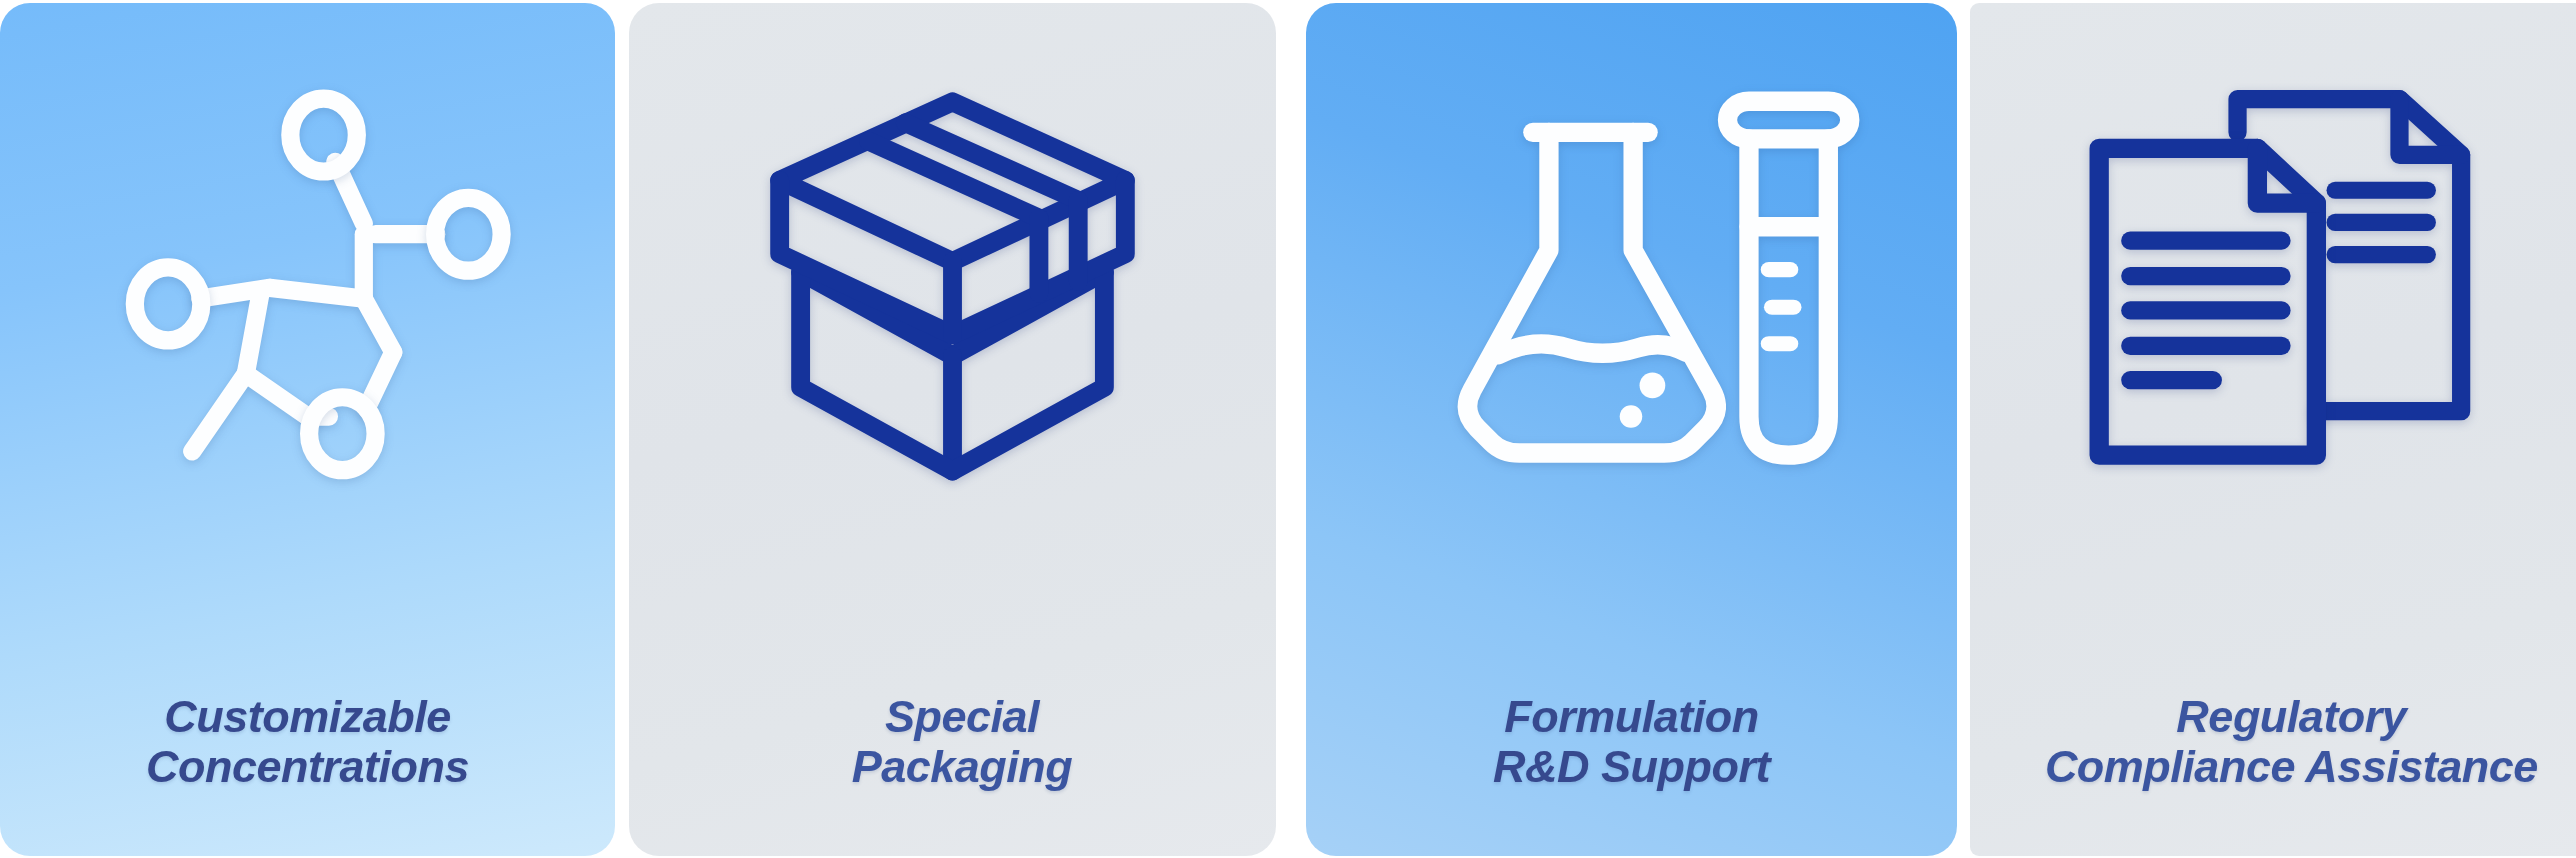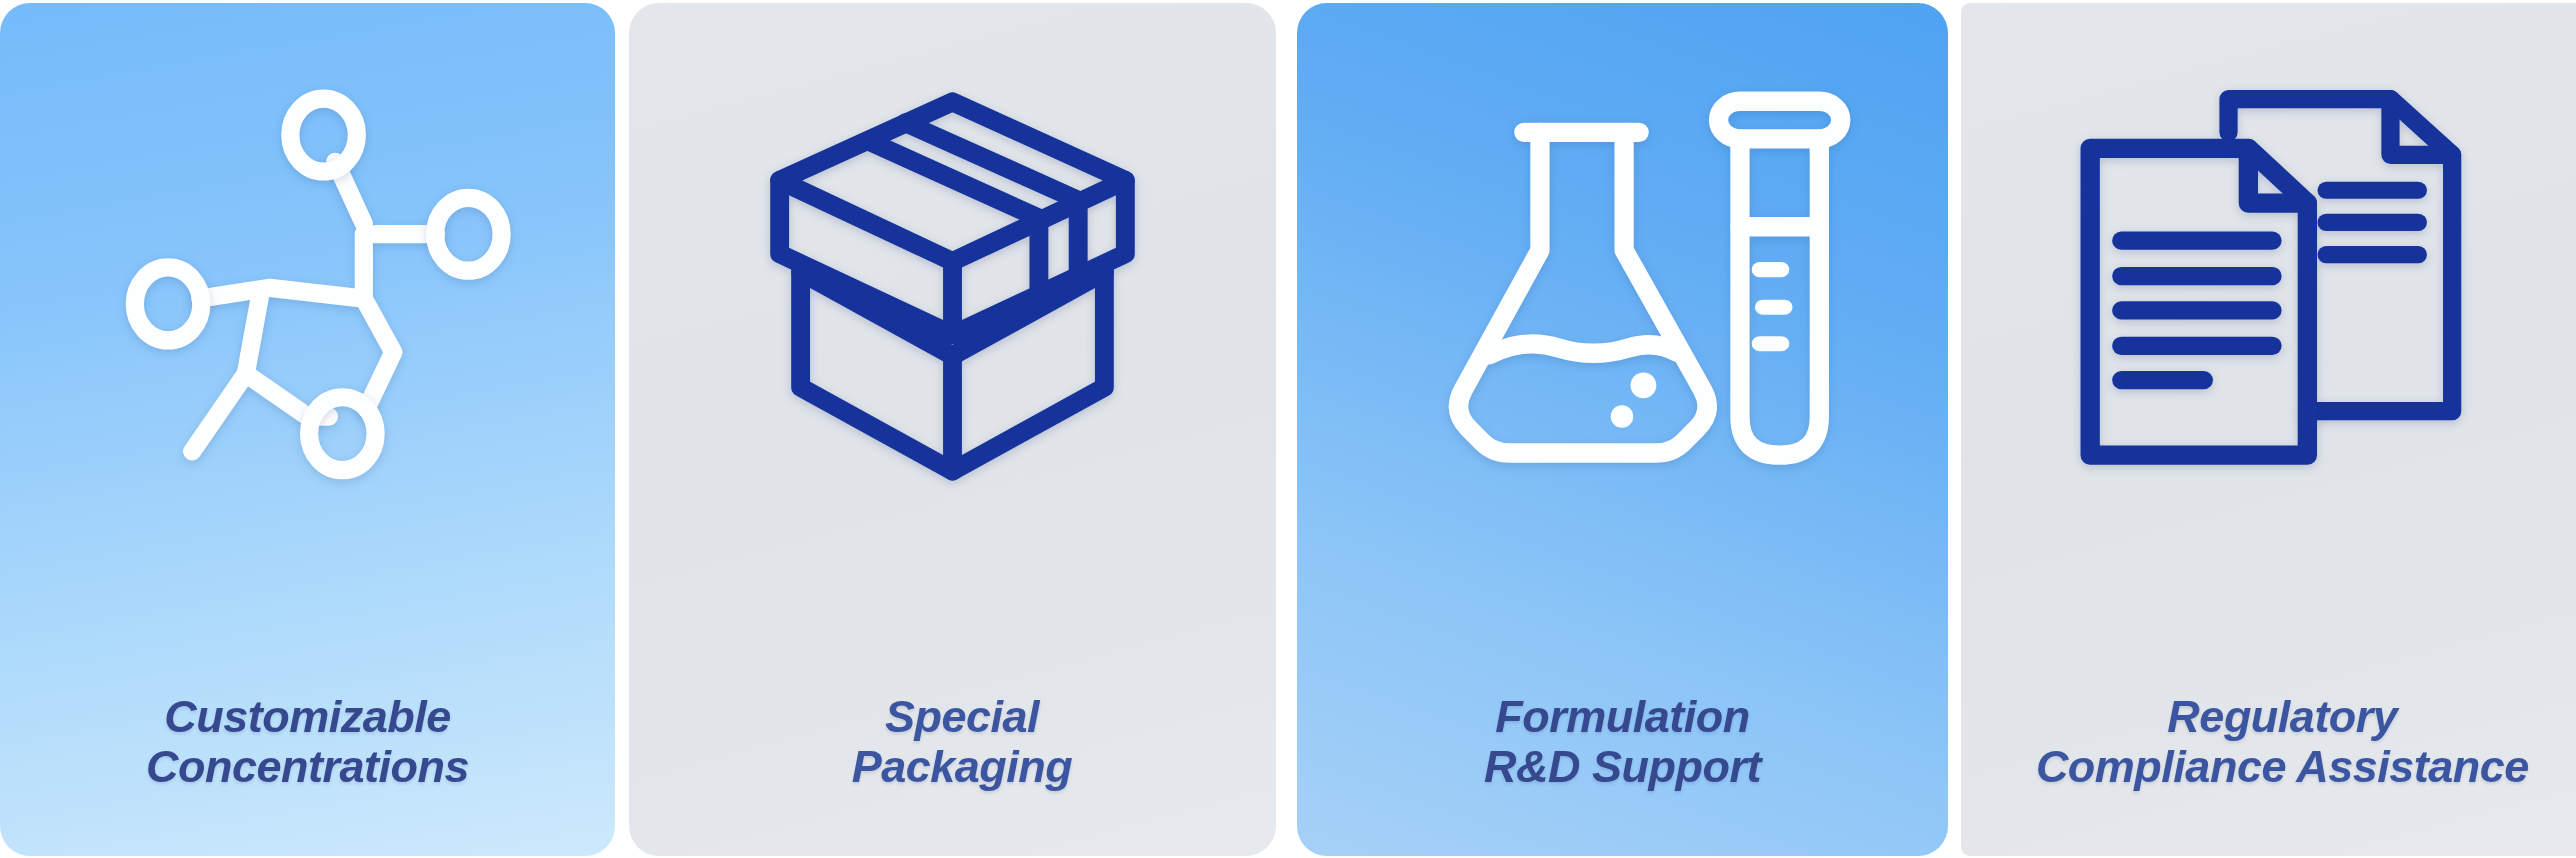--- a/index.html
+++ b/index.html
@@ -34,21 +34,21 @@
     flex-direction: column;
     align-items: center;
     justify-content: flex-start;
     box-sizing: border-box;
     flex: 0 0 auto;
   }
 
   
   .card-1 { width: 615px; margin-left: 0px; }
   .card-2 { width: 647px; margin-left: 14px; }
-  .card-3 { width: 651px; margin-left: 21px; padding-left: 44px; }
+  .card-3 { width: 651px; margin-left: 30px; padding-left: 44px; }
   .card-4 { width: 623px; margin-left: 13.4px; border-radius: 9px; }
 
   
   .bg-blue {
     background: linear-gradient(170deg, #75BBFA 0%, #86C4FB 30%, #AEDAFB 68%, #CDE9FC 100%);
   }
   .bg-blue-strong {
     background: linear-gradient(200deg, #4FA3F2 0%, #62ADF4 32%, #8CC5F7 70%, #A6D1F7 100%);
   }
   .bg-gray {

